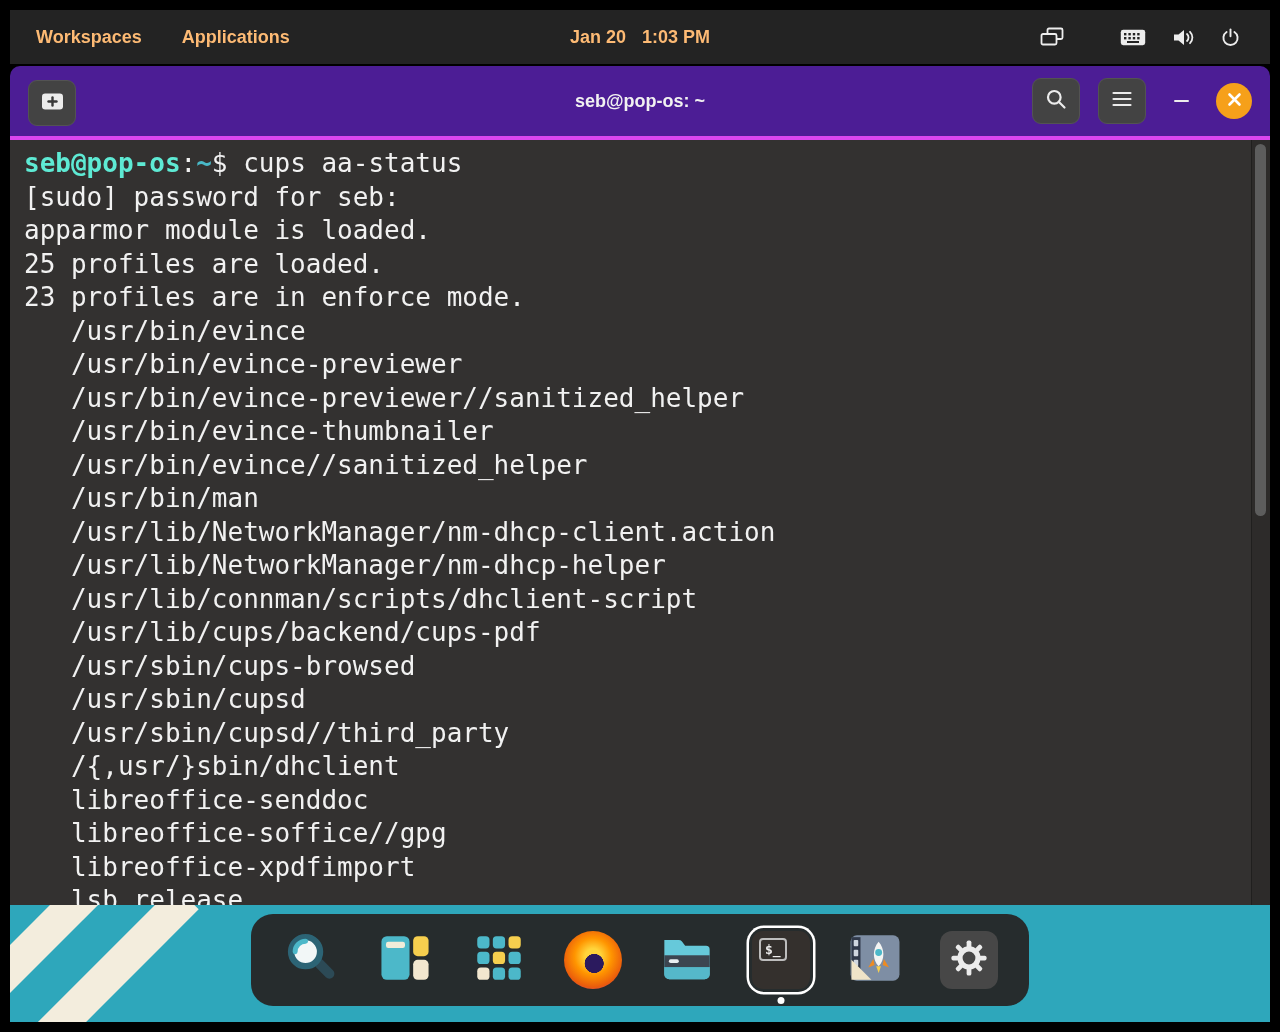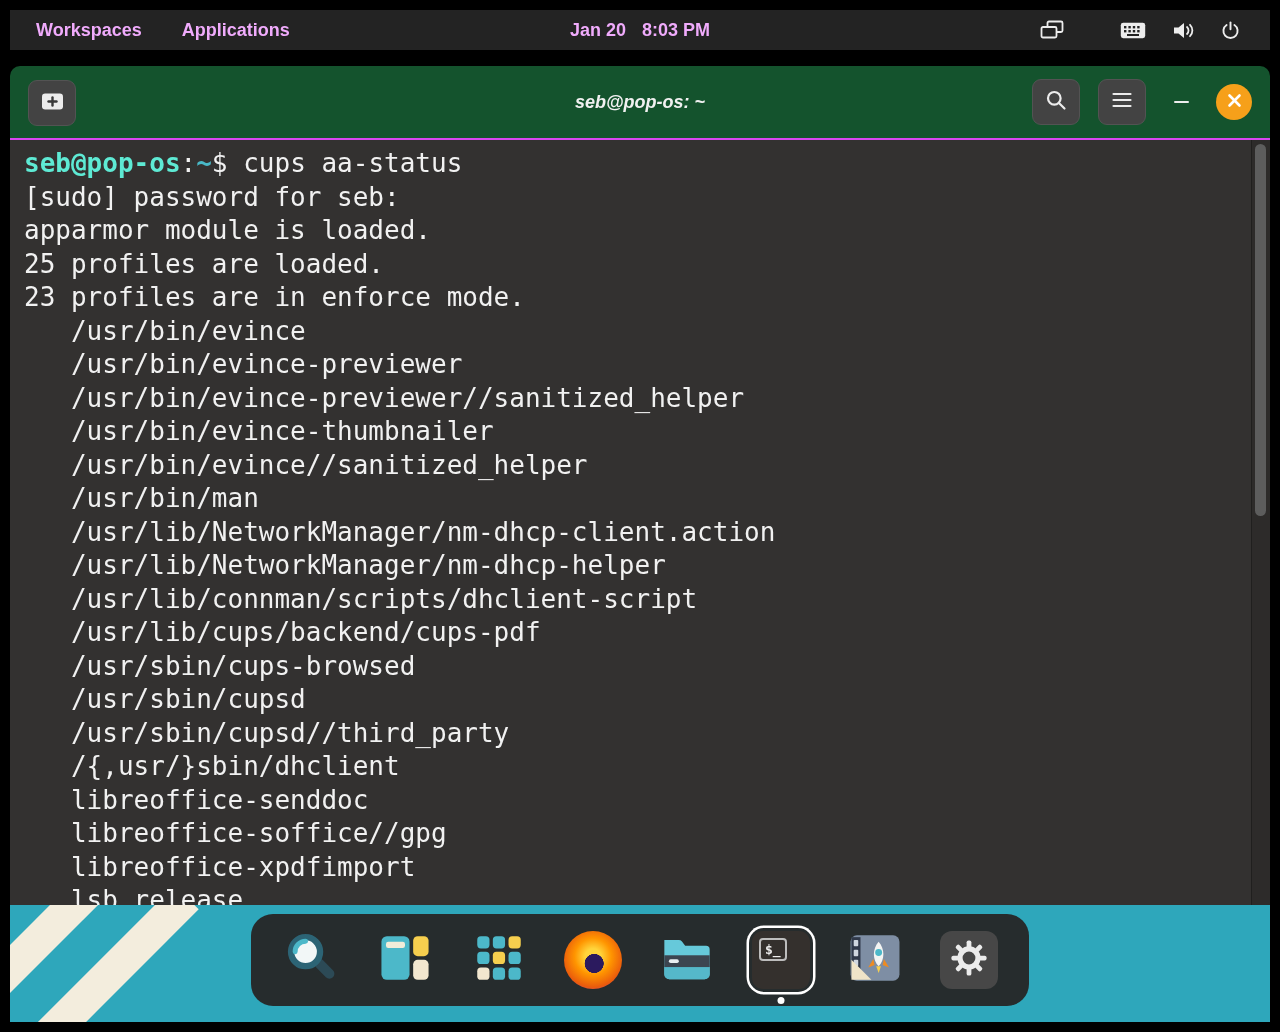--- a/index.html
+++ b/index.html
@@ -1,37 +1,37 @@
 <!DOCTYPE html>
 <html><head>
 <meta charset="utf-8">
 <style>
   * { margin:0; padding:0; box-sizing:border-box; }
   html,body { width:1280px; height:1032px; background:#000; overflow:hidden; }
   .screen { position:relative; width:1280px; height:1032px; background:#000;
             font-family:"Liberation Sans", sans-serif; }
 
   
-  .topbar { position:absolute; left:10px; right:10px; top:10px; height:40px;
-            background:#232323; display:flex; align-items:center; color:#f0abfc;text-align:center; }
+  .topbar { position:absolute; left:10px; right:10px; top:10px; height:54px;
+            background:#232323; display:flex; align-items:center; color:#fdba74;text-align:center; }
   .tb-left { display:flex; gap:40px; padding-left:26px; font-weight:bold; font-size:18px; }
   .tb-left span { cursor:default; }
   .tb-center { position:absolute; left:50%; transform:translateX(-50%);
                display:flex; gap:16px; font-weight:bold; font-size:18px; }
   .tb-right { margin-left:auto; display:flex; align-items:center; padding-right:30px; }
   .tb-icon { display:flex; align-items:center; justify-content:center; }
   .tb-icon + .tb-icon { margin-left:26px; }
   .tb-icon.first-gap { margin-left:0; }
   .tb-icon.big-gap { margin-left:56px; }
 
   
   .window { position:absolute; left:10px; right:10px; top:66px; height:839px; }
-  .titlebar { position:relative; height:74px; background:#14532d;
-              border-radius:10px 10px 0 0; border-bottom:2px solid #d946ef;
-              display:flex; align-items:center;font-style:italic; }
+  .titlebar { position:relative; height:74px; background:#4c1d95;
+              border-radius:10px 10px 0 0; border-bottom:4px solid #d946ef;
+              display:flex; align-items:center; }
   .tb-btn { width:48px; height:46px; background:#434343; border:1px solid #535353;
             border-radius:9px; display:flex; align-items:center; justify-content:center; }
   .newtab { position:absolute; left:18px; top:14px; }
   .win-title { position:absolute; left:50%; top:50%; transform:translate(-50%,-50%);
                color:#f1f1f1; font-weight:bold; font-size:18px; white-space:pre; }
   .tb-controls { position:absolute; right:18px; top:0; height:100%;
                  display:flex; align-items:center; gap:18px; }
   .minimize { width:34px; height:46px; display:flex; align-items:center; justify-content:center; }
   .min-bar { width:15px; height:2.6px; background:#ededed; border-radius:2px; }
   .close { width:36px; height:36px; border-radius:50%; background:#f6a01a;
@@ -82,21 +82,21 @@
 
 <div class="screen">
 
   <div class="topbar">
     <div class="tb-left">
       <span>Workspaces</span>
       <span>Applications</span>
     </div>
     <div class="tb-center">
       <span>Jan 20</span>
-      <span>8:03 PM</span>
+      <span>1:03 PM</span>
     </div>
     <div class="tb-right">
       <span class="tb-icon first-gap">
         <svg width="24" height="20" viewBox="0 0 24 20" fill="none" stroke="#ededed" stroke-width="1.8">
           <rect x="7.5" y="1.5" width="15" height="10.5" rx="1.5"></rect>
           <rect x="1.5" y="7" width="15" height="10.5" rx="1.5" fill="#232323"></rect>
         </svg>
       </span>
       <span class="tb-icon big-gap">
         <svg width="26" height="17" viewBox="0 0 26 17">

